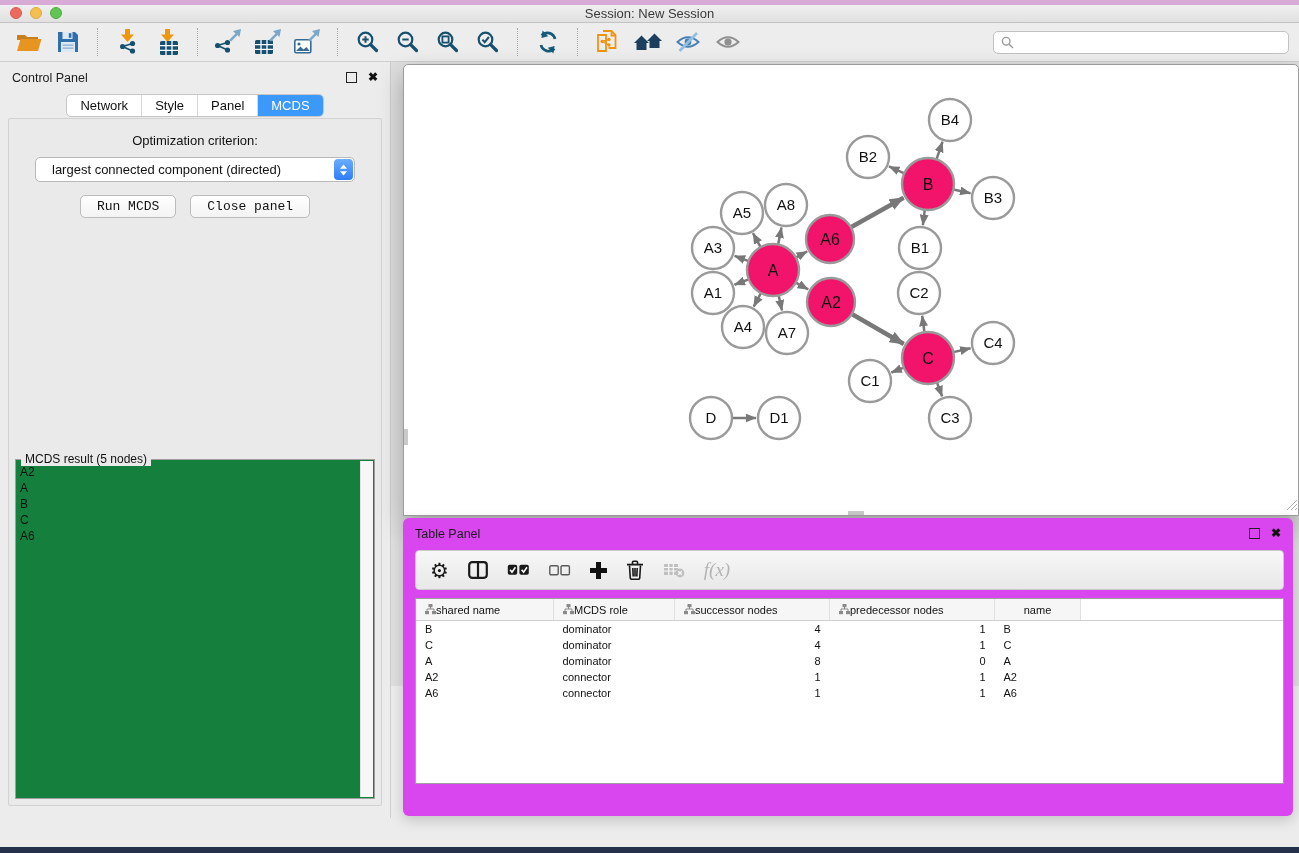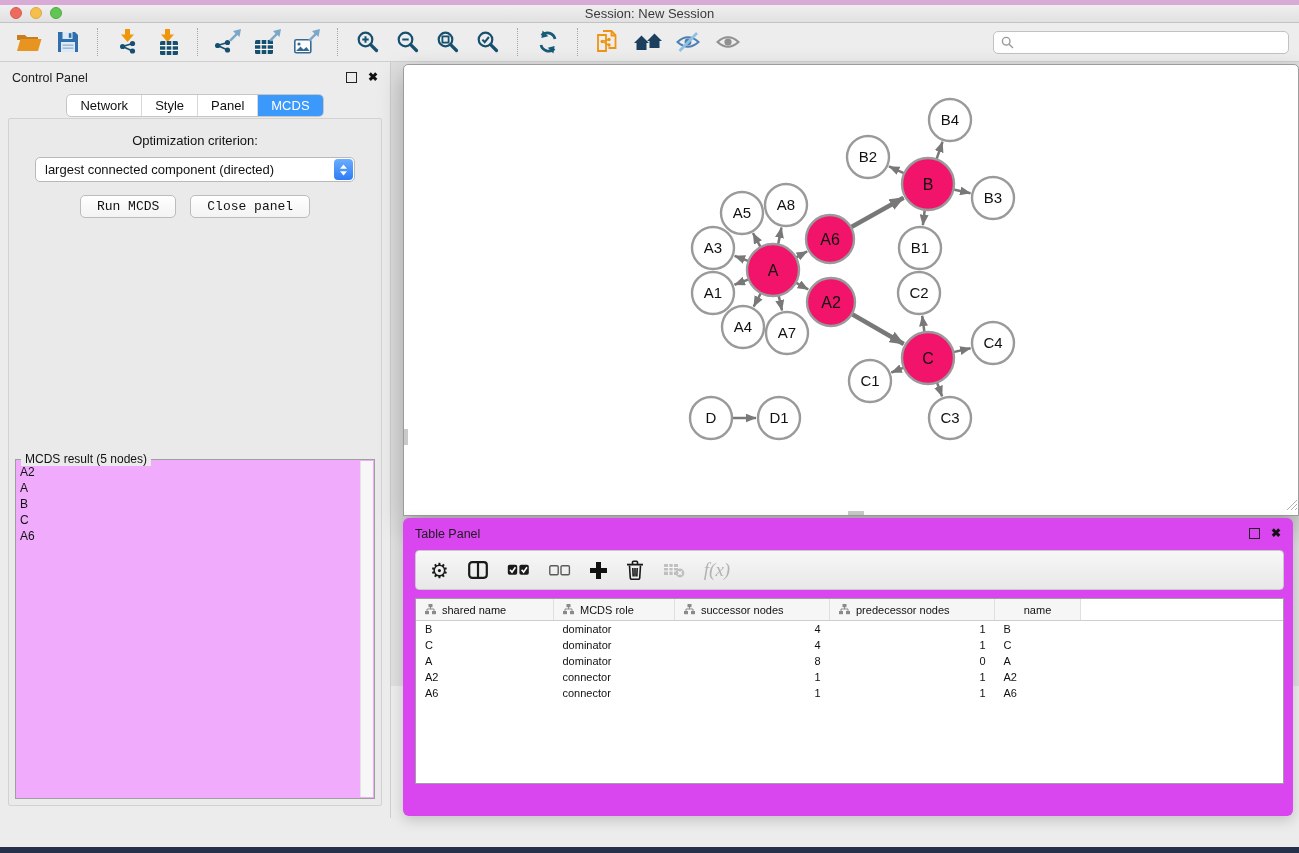--- a/index.html
+++ b/index.html
@@ -33,25 +33,25 @@
   .float-icon{width:9px;height:9px;border:1.5px solid #222;display:inline-block;}
   .close-icon{font-size:12px;font-weight:bold;color:#111;line-height:1;}
   .cp-tabs{position:absolute;top:32px;left:0;right:0;display:flex;justify-content:center;}
   .tabgroup{display:inline-flex;background:#fff;border:1px solid #c6c6c6;border-radius:5px;overflow:hidden;}
   .tab{padding:3px 13px;font-size:13px;color:#111;border-left:1px solid #d8d8d8;white-space:nowrap;}
   .tab:first-child{border-left:none;}
   .tab.active{background:#3b99fc;color:#fff;}
   .cp-content{position:absolute;left:8px;right:8px;top:56px;bottom:12px;border:1px solid #d2d2d2;background:#eaeaea;border-radius:2px;}
   .opt-label{position:absolute;top:14px;left:0;right:0;text-align:center;font-size:13px;color:#111;}
   .dropdown{position:absolute;top:38px;left:26px;right:26px;height:25px;background:#fff;border:1px solid #b9b9b9;border-radius:5px;display:flex;align-items:center;box-sizing:border-box;overflow:hidden;}
-  .dropdown .val{flex:1;font-size:13px;padding-left:9px;color:#111;white-space:nowrap;}
+  .dropdown .val{flex:1;font-size:13px;padding-left:16px;color:#111;white-space:nowrap;}
   .dd-stepper{width:19px;align-self:stretch;background:linear-gradient(#6aaefe,#2e7bf6);border-radius:4px;margin:1px;display:flex;align-items:center;justify-content:center;}
   .btn-row{position:absolute;top:76px;left:0;right:0;display:flex;justify-content:center;gap:14px;}
   .mac-btn{background:linear-gradient(#ffffff,#f3f3f3);border:1px solid #bcbcbc;border-radius:5px;font-size:13px;padding:3px 16px;color:#111;font-family:Liberation Mono, monospace;text-align:right;}
-  .result-box{position:absolute;left:6px;right:6px;top:340px;height:338px;border:1px solid #9f9f9f;background:#f0abfc;}
+  .result-box{position:absolute;left:6px;right:6px;top:340px;height:338px;border:1px solid #9f9f9f;background:#15803d;}
   .result-legend{position:absolute;top:-8px;left:5px;background:#eaeaea;padding:0 4px;font-size:12px;color:#111;}
   .result-list{position:absolute;left:2px;top:4px;right:14px;bottom:2px;font-size:12px;line-height:16px;color:#111;padding-left:2px;overflow:hidden;}
   .result-scroll{position:absolute;right:1px;top:1px;bottom:1px;width:12px;background:#f7f7f7;border-left:1px solid #e3e3e3;}
 
   
   .network-window{position:absolute;left:403px;top:2px;width:896px;height:452px;border:1px solid #9c9c9c;border-radius:5px 5px 0 0;box-shadow:0 10px 24px rgba(0,0,0,.28);background:#fff;box-sizing:border-box;}
   .nw-titlebar{height:22px;background:linear-gradient(#f1f1f1,#d8d8d8);border-bottom:1px solid #b4b4b4;border-radius:4px 4px 0 0;position:relative;}
   .nw-title{text-align:center;font-size:13px;color:#2e2e2e;line-height:21px;}
   .nw-traffic{position:absolute;left:9px;top:5px;display:flex;gap:7px;}
   .tl2{width:11px;height:11px;border-radius:50%;box-sizing:border-box;}
@@ -66,21 +66,21 @@
   .tp-title{position:absolute;top:9px;left:12px;font-size:12.5px;color:#1c1c1c;}
   .tp-controls{position:absolute;top:9px;right:12px;display:flex;gap:11px;align-items:center;}
   .tp-toolbar{position:absolute;left:12px;right:9px;top:32px;height:40px;background:linear-gradient(#f7f7f7,#e8e8e8);border:1px solid #c9c9c9;border-radius:4px;display:flex;align-items:center;gap:19px;padding:0 14px;box-sizing:border-box;}
   .tp-toolbar .icon{display:flex;align-items:center;justify-content:center;}
   .gear-glyph{font-size:21px;color:#1a1a1a;line-height:1;}
   .fx{font-family:"Liberation Serif",serif;font-style:italic;font-size:19px;color:#b3b3b3;}
   .tp-table{position:absolute;left:12px;right:9px;top:80px;height:186px;background:#fff;border:1px solid #9f9f9f;overflow:hidden;box-sizing:border-box;}
   table.node-table{border-collapse:collapse;font-size:11px;table-layout:fixed;width:100%;}
   table.node-table th{background:#f6f6f6;border-bottom:1px solid #cfcfcf;border-right:1px solid #e0e0e0;height:21px;font-weight:normal;color:#111;padding:0;}
   table.node-table th.filler{background:#fff;border-right:none;}
-  .hwrap{display:flex;align-items:center;gap:6px;padding:0 9px;font-size:11px;}
+  .hwrap{display:flex;align-items:center;gap:0;padding:0 9px;font-size:11px;}
   .hwrap.center{justify-content:center;}
   table.node-table td{height:16px;padding:0 9px;color:#111;overflow:hidden;white-space:nowrap;}
   td.num{text-align:right;padding-right:14px;}
   .tp-tabs{position:absolute;left:0;right:0;top:271px;display:flex;justify-content:center;}
 
   
   .statusbar{position:absolute;left:0;top:818px;right:0;height:29px;background:#ececec;border-top:1px solid #c6c6c6;}
   .list-btn{position:absolute;left:12px;top:4px;width:27px;height:21px;border:1px solid #b5b5b5;border-radius:3px;background:linear-gradient(#fdfdfd,#efefef);display:flex;align-items:center;justify-content:center;}
   .memory-btn{position:absolute;right:9px;top:3px;height:22px;border:1px solid #b5b5b5;border-radius:4px;background:linear-gradient(#fdfdfd,#f0f0f0);display:flex;align-items:center;gap:6px;padding:0 10px;font-size:12px;color:#111;box-sizing:border-box;}
   .mem-dot{width:9px;height:9px;border-radius:50%;background:#15a22b;}

